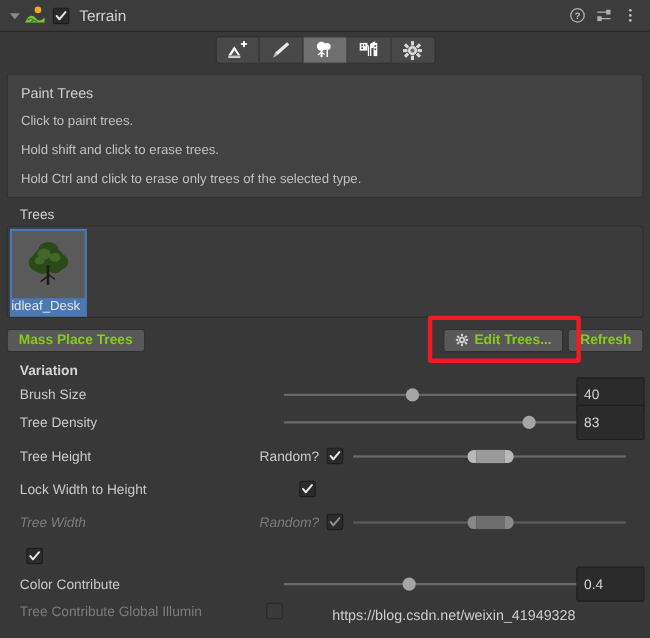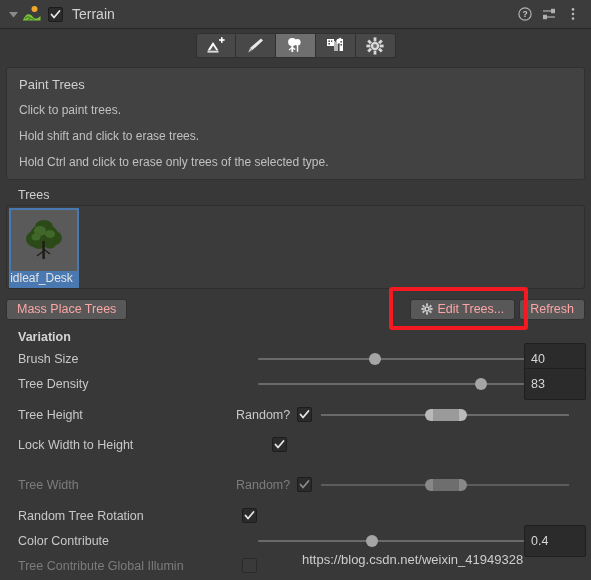--- a/index.html
+++ b/index.html
@@ -130,29 +130,30 @@
     margin:8px 6px 0 6px;
     height:24px;
     display:flex;
     align-items:center;
     position:relative;
   }
   .ubtn {
     background:#585858;
     border:1px solid #303030;
     border-radius:3px;
-    color:#fca5a5;
+    color:#84cc16;
     font-size:12.5px;
     height:21px;
     padding:0 10px;
     display:flex;
     align-items:center;
     justify-content:center;
     white-space:nowrap;
     font-family:"Liberation Sans", sans-serif;
+    font-weight:bold;
   }
   .btnrow-right {
     position:absolute;
     right:0; top:0;
     display:flex;
     align-items:center;
     gap:4px;
     height:24px;
     justify-content:space-between;
   }
@@ -472,38 +473,37 @@
 
 <div class="row" style="margin-top:5px;gap:30px;">
   <div class="lbl">Lock Width to Height</div>
   <div class="cb" style="margin-left:6px;">
     <svg width="11" height="11" viewBox="0 0 11 11">
         <path d="M1.5 5.5 L4 8.5 L9.5 2" stroke="#e6e6e6" stroke-width="1.8" fill="none" stroke-linecap="round" stroke-linejoin="round"></path>
       </svg>
   </div>
 </div>
 
-<div class="row dim" style="margin-top:15px;">
+<div class="row dim" style="margin-top:5px;font-style:italic;">
   <div class="lbl">Tree Width</div>
   <div class="randlabel">Random?</div>
   <div class="cb dim">
     <svg width="11" height="11" viewBox="0 0 11 11">
         <path d="M1.5 5.5 L4 8.5 L9.5 2" stroke="#8a8a8a" stroke-width="1.8" fill="none" stroke-linecap="round" stroke-linejoin="round"></path>
       </svg>
   </div>
   <div class="mmslider dim" style="width:248px; margin-left:9px;">
     <div class="track"></div>
     <div class="cap l" style="left:104px;"></div>
     <div class="bar" style="left:112px; width:26px;"></div>
     <div class="cap r" style="left:138px;"></div>
   </div>
 </div>
 
 <div class="row" style="margin-top:6px;">
-  <div class="lbl">Random Tree Rotation</div>
   <div class="cb" style="margin-left:6px;">
     <svg width="11" height="11" viewBox="0 0 11 11">
         <path d="M1.5 5.5 L4 8.5 L9.5 2" stroke="#e6e6e6" stroke-width="1.8" fill="none" stroke-linecap="round" stroke-linejoin="round"></path>
       </svg>
   </div>
 </div>
 
 <div class="row">
   <div class="lbl">Color Contribute</div>
   <div class="slider" style="width:278px; margin-left:22px;">

